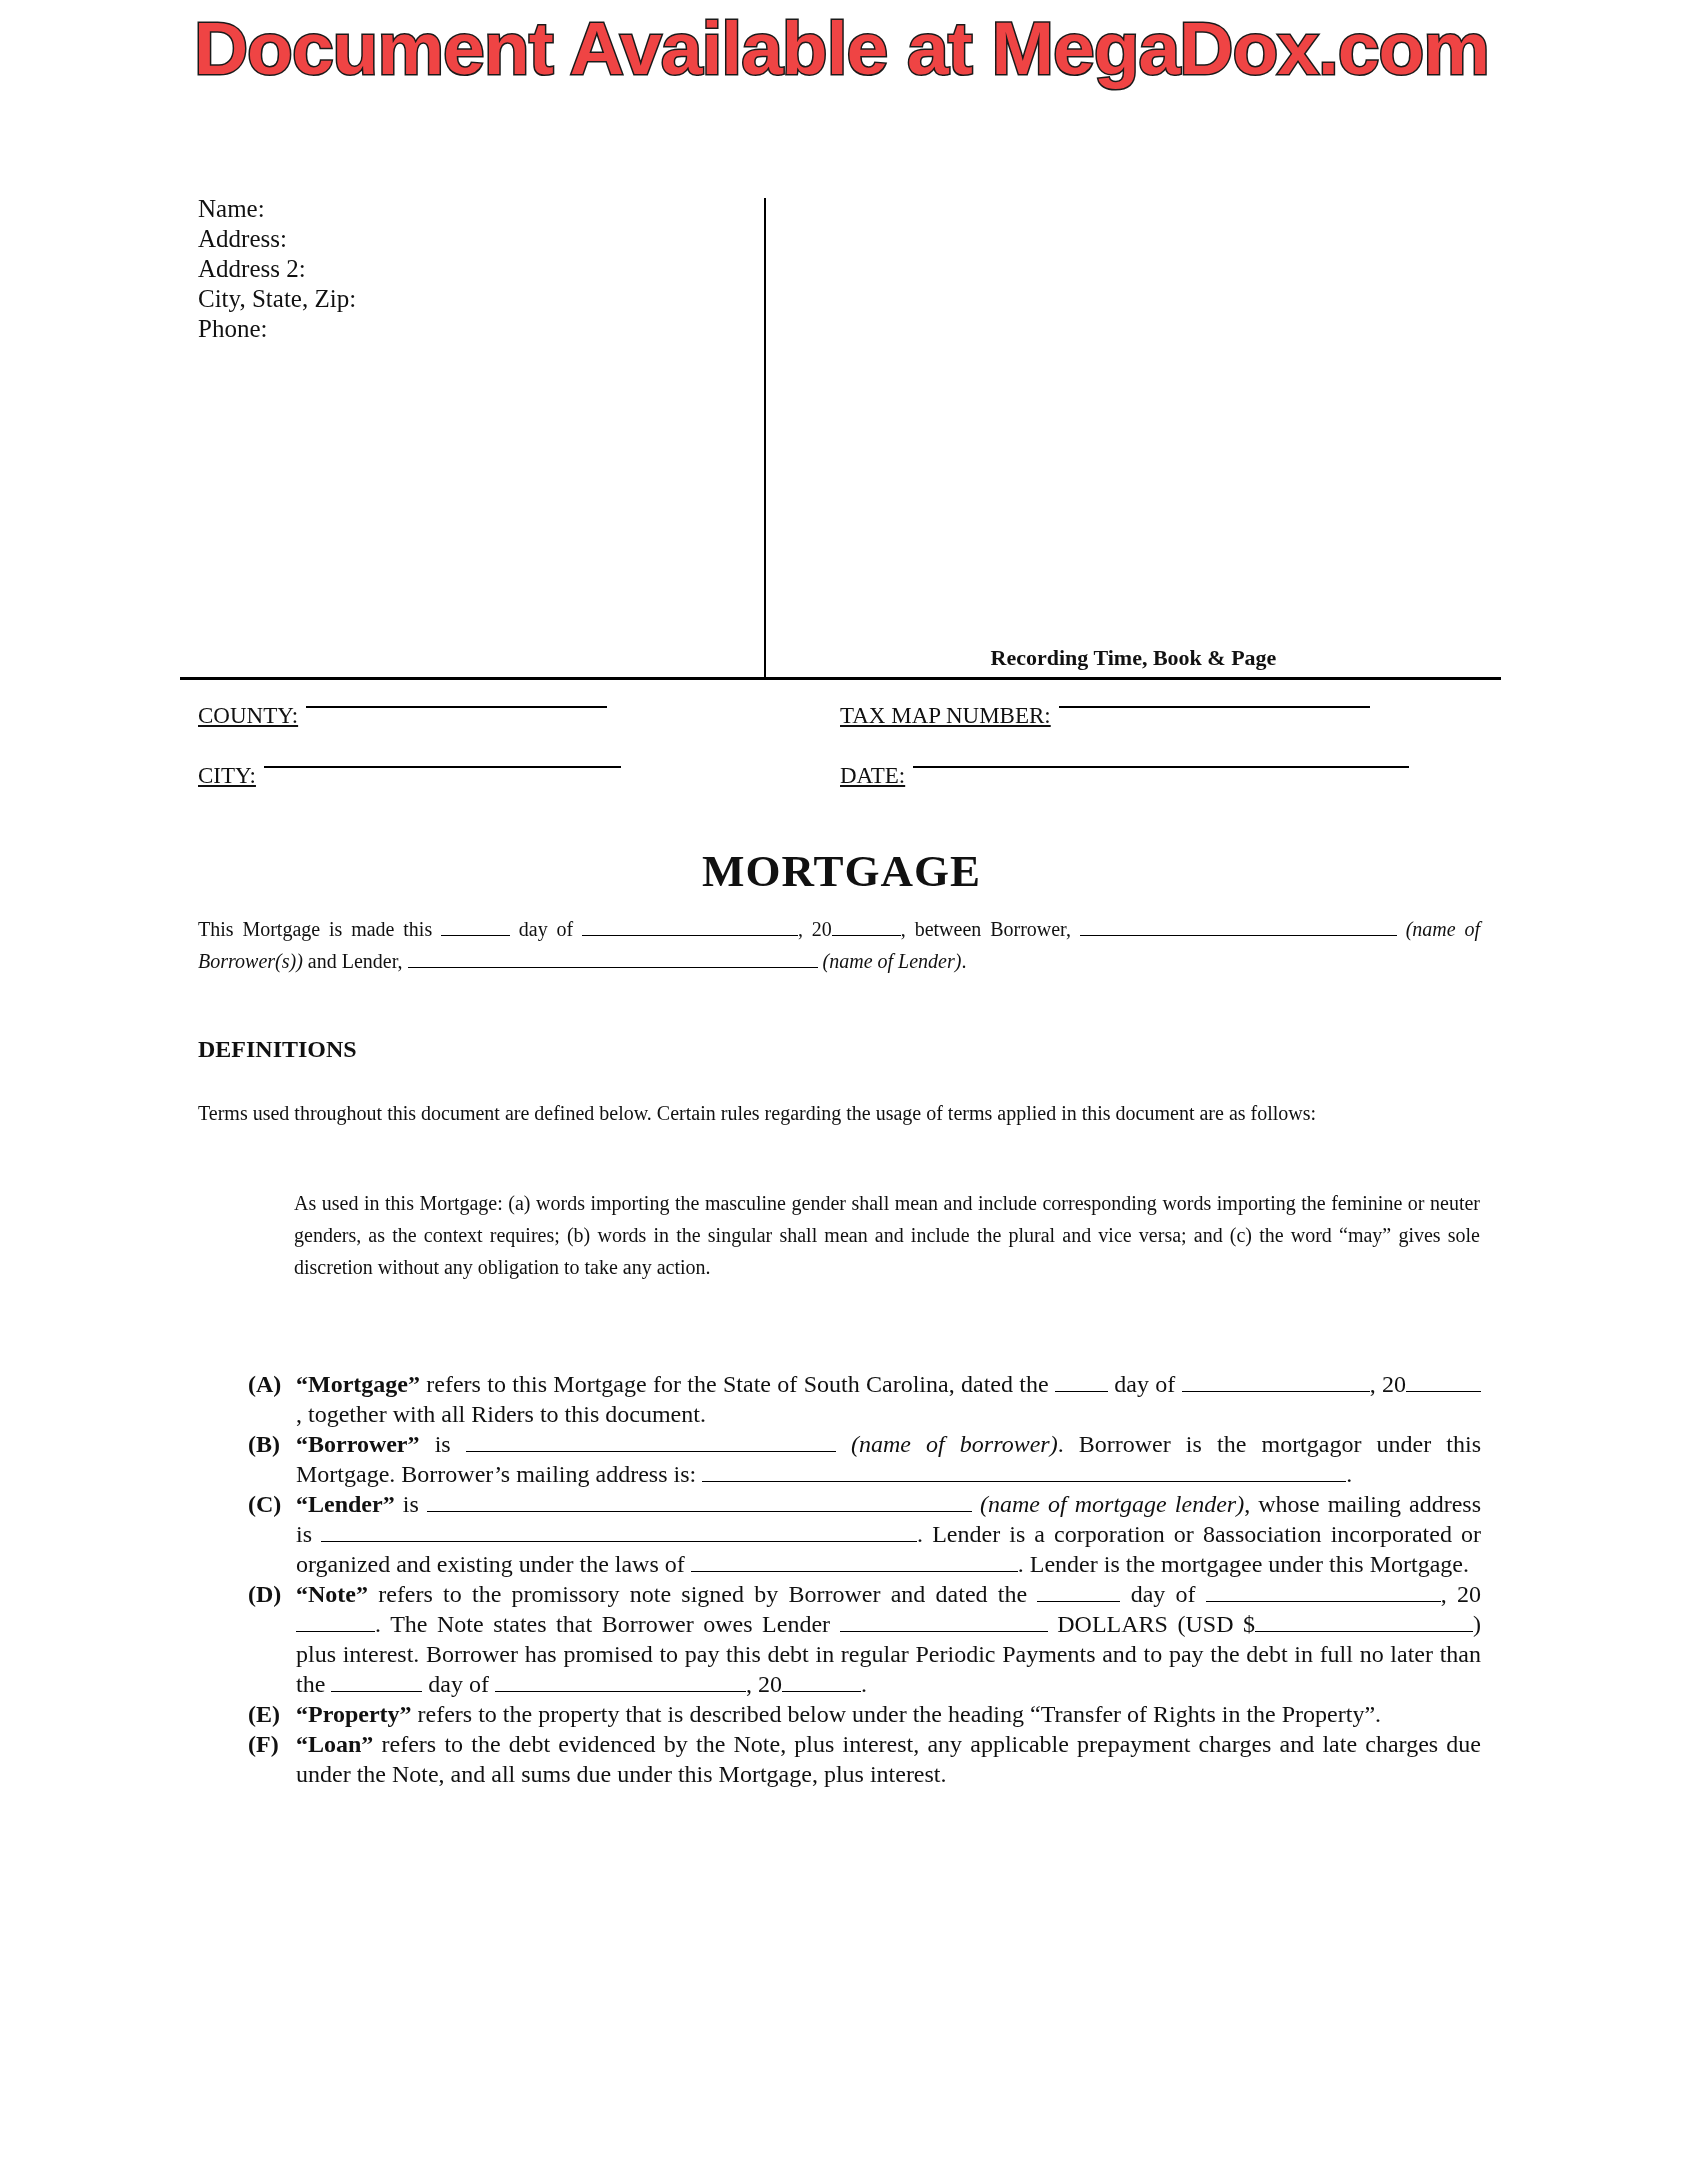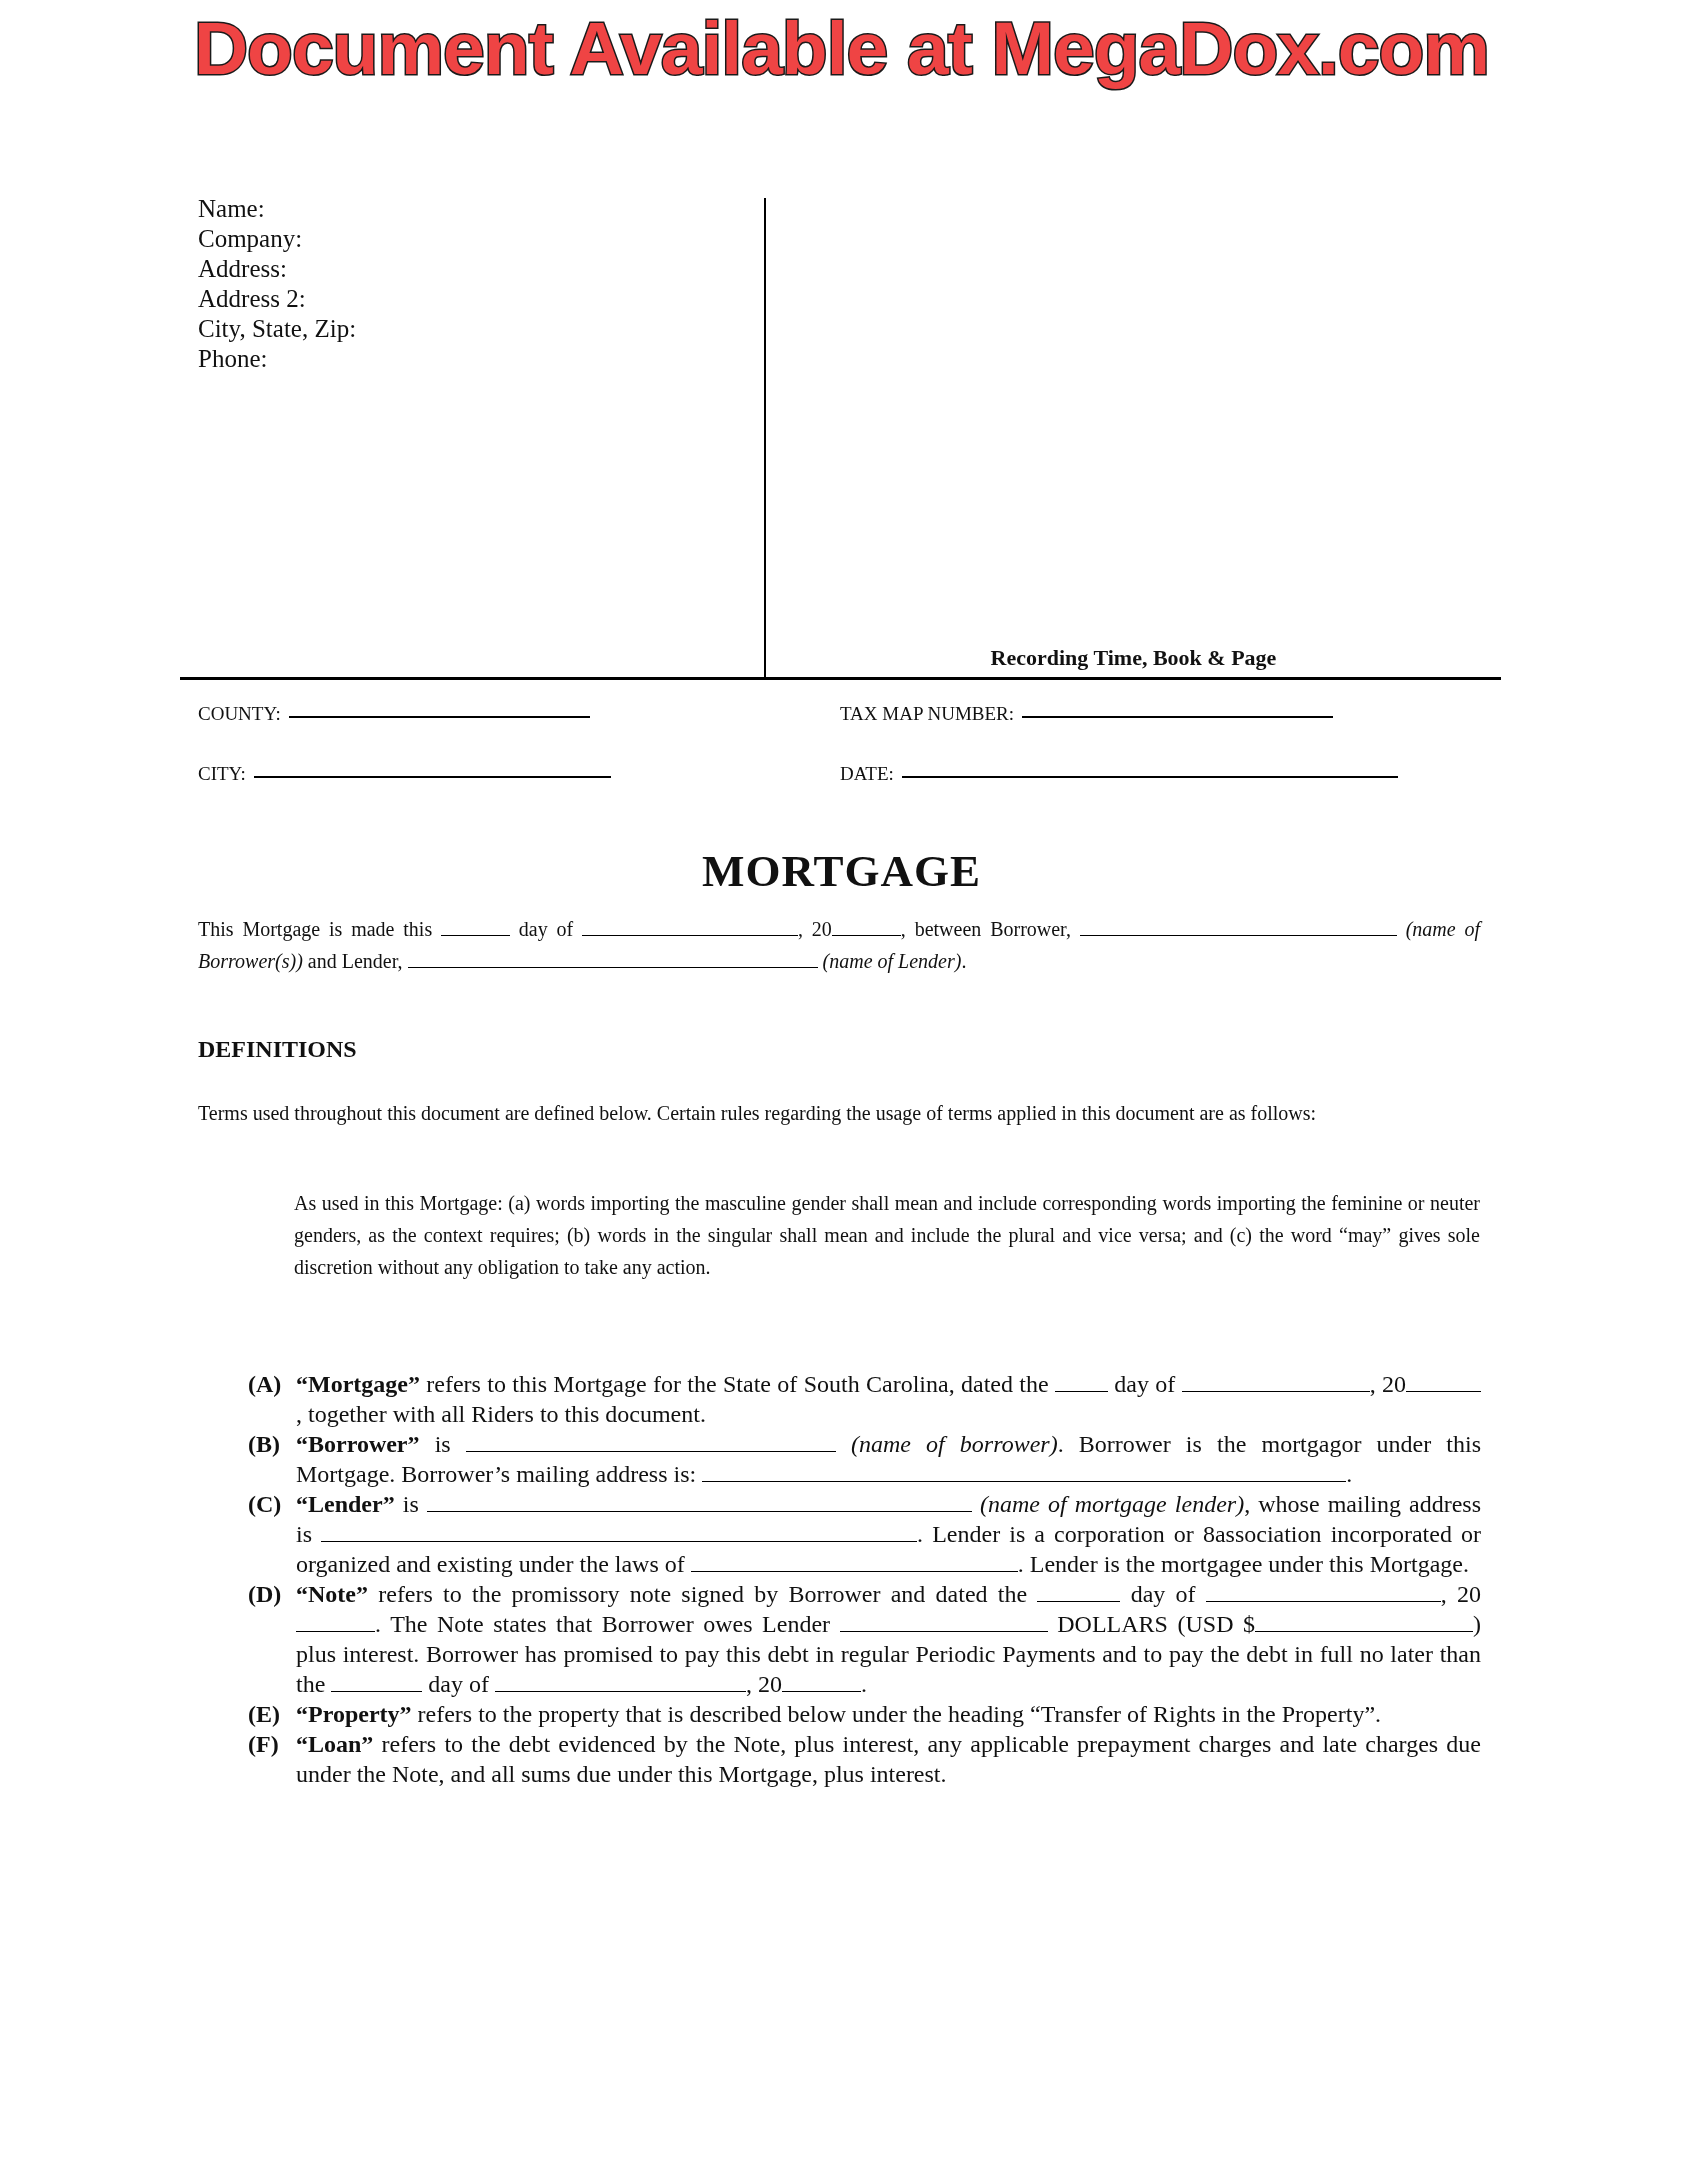--- a/index.html
+++ b/index.html
@@ -9,41 +9,40 @@
             font-family: "Liberation Sans", "DejaVu Sans", sans-serif; font-weight: bold;
             font-size: 75px; letter-spacing: -1px; color: #ef4444;
             -webkit-text-stroke: 3px #1a1a1a; paint-order: stroke fill; line-height: 89px; }
   .abs { position: absolute; }
   .rec-block { left: 198px; top: 194px; width: 554px; font-size: 25px; line-height: 30px; }
   .rec-title { font-weight: bold; text-align: justify; text-align-last: left; }
   .rec-title .first { display: flex; justify-content: space-between; }
   .vline { left: 764px; top: 198px; width: 2px; height: 481px; background: #000; }
   .hrule { left: 180px; top: 677px; width: 1321px; height: 3px; background: #000; }
   .rec-time { left: 766px; width: 735px; top: 645px; text-align: center; font-size: 22px; font-weight: bold; }
-  .field { font-size: 19px; display: flex; align-items: center; }
+  .field { font-size: 23px; display: flex; align-items: flex-start; text-decoration: underline; }
   .field .line { border-bottom: 2px solid #000; height: 1px; margin-left: 8px; transform: translateY(2px); }
   .title { left: 0; width: 1683px; top: 845px; text-align: center; font-size: 45px; font-weight: bold; letter-spacing: 1px; }
   .para { left: 198px; width: 1282px; font-size: 20px; line-height: 32px; text-align: justify; }
   .blank { display: inline-block; border-bottom: 1.5px solid #000; height: 20px; vertical-align: baseline; }
   .it { font-style: italic; }
   .b { font-weight: bold; }
   .indent { left: 294px; width: 1186px; }
   .defs { left: 248px; width: 1233px; font-size: 24px; line-height: 30px; }
   .def-item { display: flex; text-align: justify; }
   .def-item .lbl { width: 48px; flex: none; font-weight: bold; }
   .def-item .txt { flex: 1; }
 </style>
 </head>
 <body>
 
 <div class="banner">Document Available at MegaDox.com</div>
 
 <div class="abs rec-block">
   <div>Name:</div>
-  <div>Company:</div>
   <div>Address:</div>
   <div>Address 2:</div>
   <div>City, State, Zip:</div>
   <div>Phone:</div>
 </div>
 
 <div class="abs vline"></div>
 <div class="abs rec-time">Recording Time, Book &amp; Page</div>
 <div class="abs hrule"></div>
 

